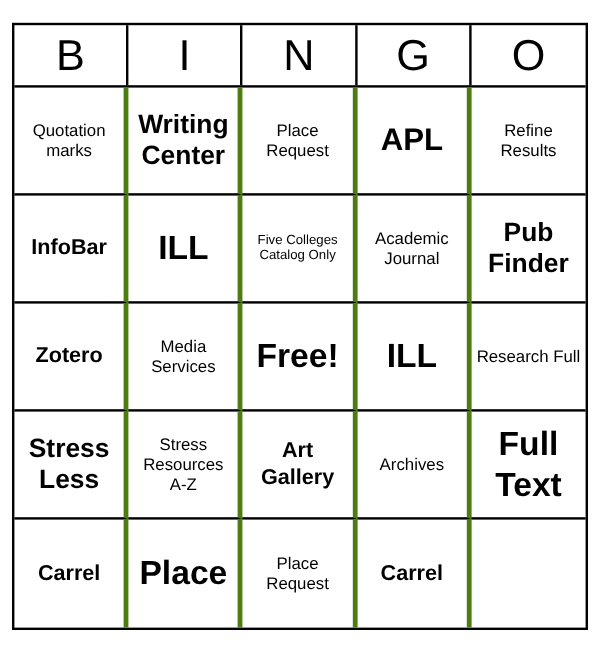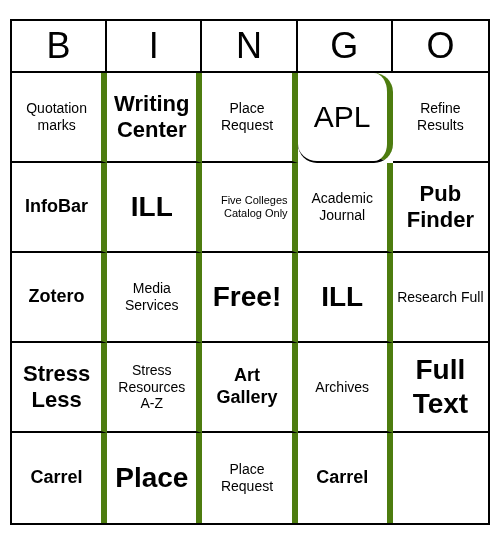--- a/index.html
+++ b/index.html
@@ -41,21 +41,21 @@
       border-right: none;
     }
 
     .bingo-grid {
       display: grid;
       grid-template-columns: repeat(5, 1fr);
       grid-template-rows: repeat(5, 1fr);
     }
 
     .bingo-cell {
-      border-right: 6px solid #4d7c0f;
+      border-right: 4px solid #4d7c0f;
       border-bottom: 2px solid #000;
       display: flex;
       align-items: center;
       justify-content: center;
       text-align: center;
       padding: 4px;
       min-height: 90px;
       font-size: 14px;
       line-height: 1.2;
     }
@@ -77,28 +77,26 @@
       font-size: 18px;
       font-weight: bold;
     }
 
     .bingo-cell.xlarge-text {
       font-size: 28px;
       font-weight: bold;
     }
 
     .bingo-cell.apl-text {
-      font-size: 30px;
-      font-weight: normal;
-      border-radius: 19px;
+      font-size: 26px;
+      font-weight: bold;
     }
 
     .bingo-cell.small-text {
       font-size: 11px;
-      text-align: right;
     }
   </style>
 </head>
 <body>
 
 <div class="bingo-container">
   <div class="bingo-header">
   <div class="bingo-header-cell">B</div>
       <div class="bingo-header-cell">I</div>
       <div class="bingo-header-cell">N</div>

